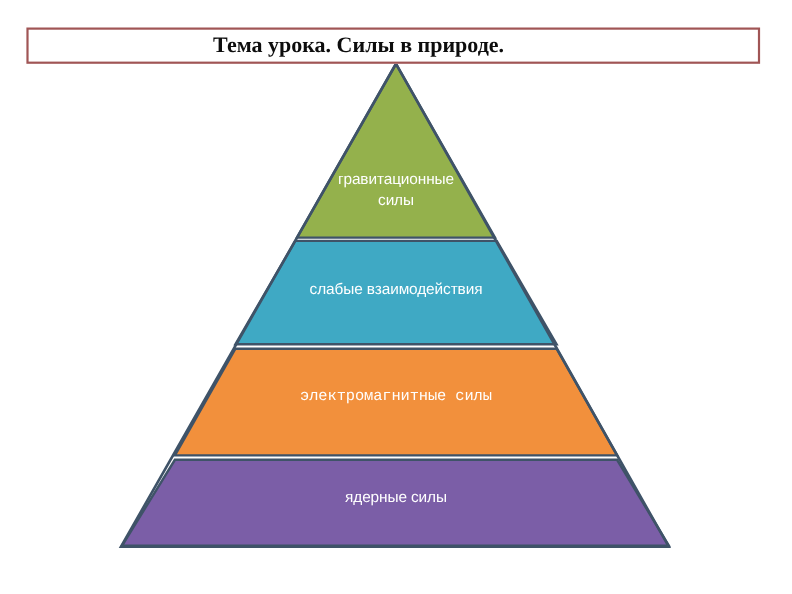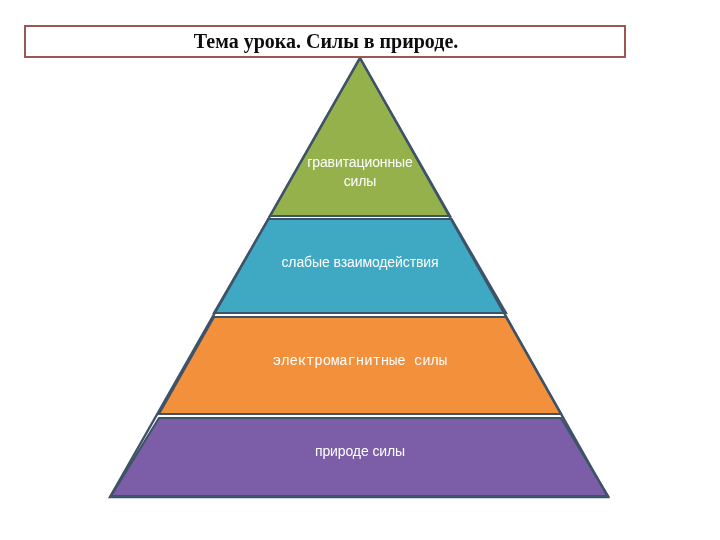--- a/index.html
+++ b/index.html
@@ -22,21 +22,21 @@
     width: 720px;
     height: 540px;
     background: #ffffff;
   }
 
   
   #title-box {
     position: absolute;
     left: 24px;
     top: 25px;
-    width: 602px;
+    width: 667px;
     height: 33px;
     box-sizing: border-box;
     border: 2px solid #a05555;
     background: #ffffff;
     z-index: 5;
   }
   #title-text {
     position: absolute;
     left: 0;
     top: 0;
@@ -120,20 +120,20 @@
       <polygon points="360,58 608,497 110,497" fill="none" stroke="#3f5368" stroke-width="2.4" stroke-linejoin="miter"></polygon>
     </svg>
 
     <div class="tier-label" id="label-tier-0">гравитационные
 силы</div>
 
     <div class="tier-label" id="label-tier-1">слабые взаимодействия</div>
 
     <div class="tier-label" id="label-tier-2">электромагнитные силы</div>
 
-    <div class="tier-label" id="label-tier-3">природе силы</div>
+    <div class="tier-label" id="label-tier-3">ядерные силы</div>
   </div>
 
   <div id="title-box">
     <div id="title-text">Тема урока. Силы в природе.</div>
   </div>
 
 </div>
 
 </body></html>

